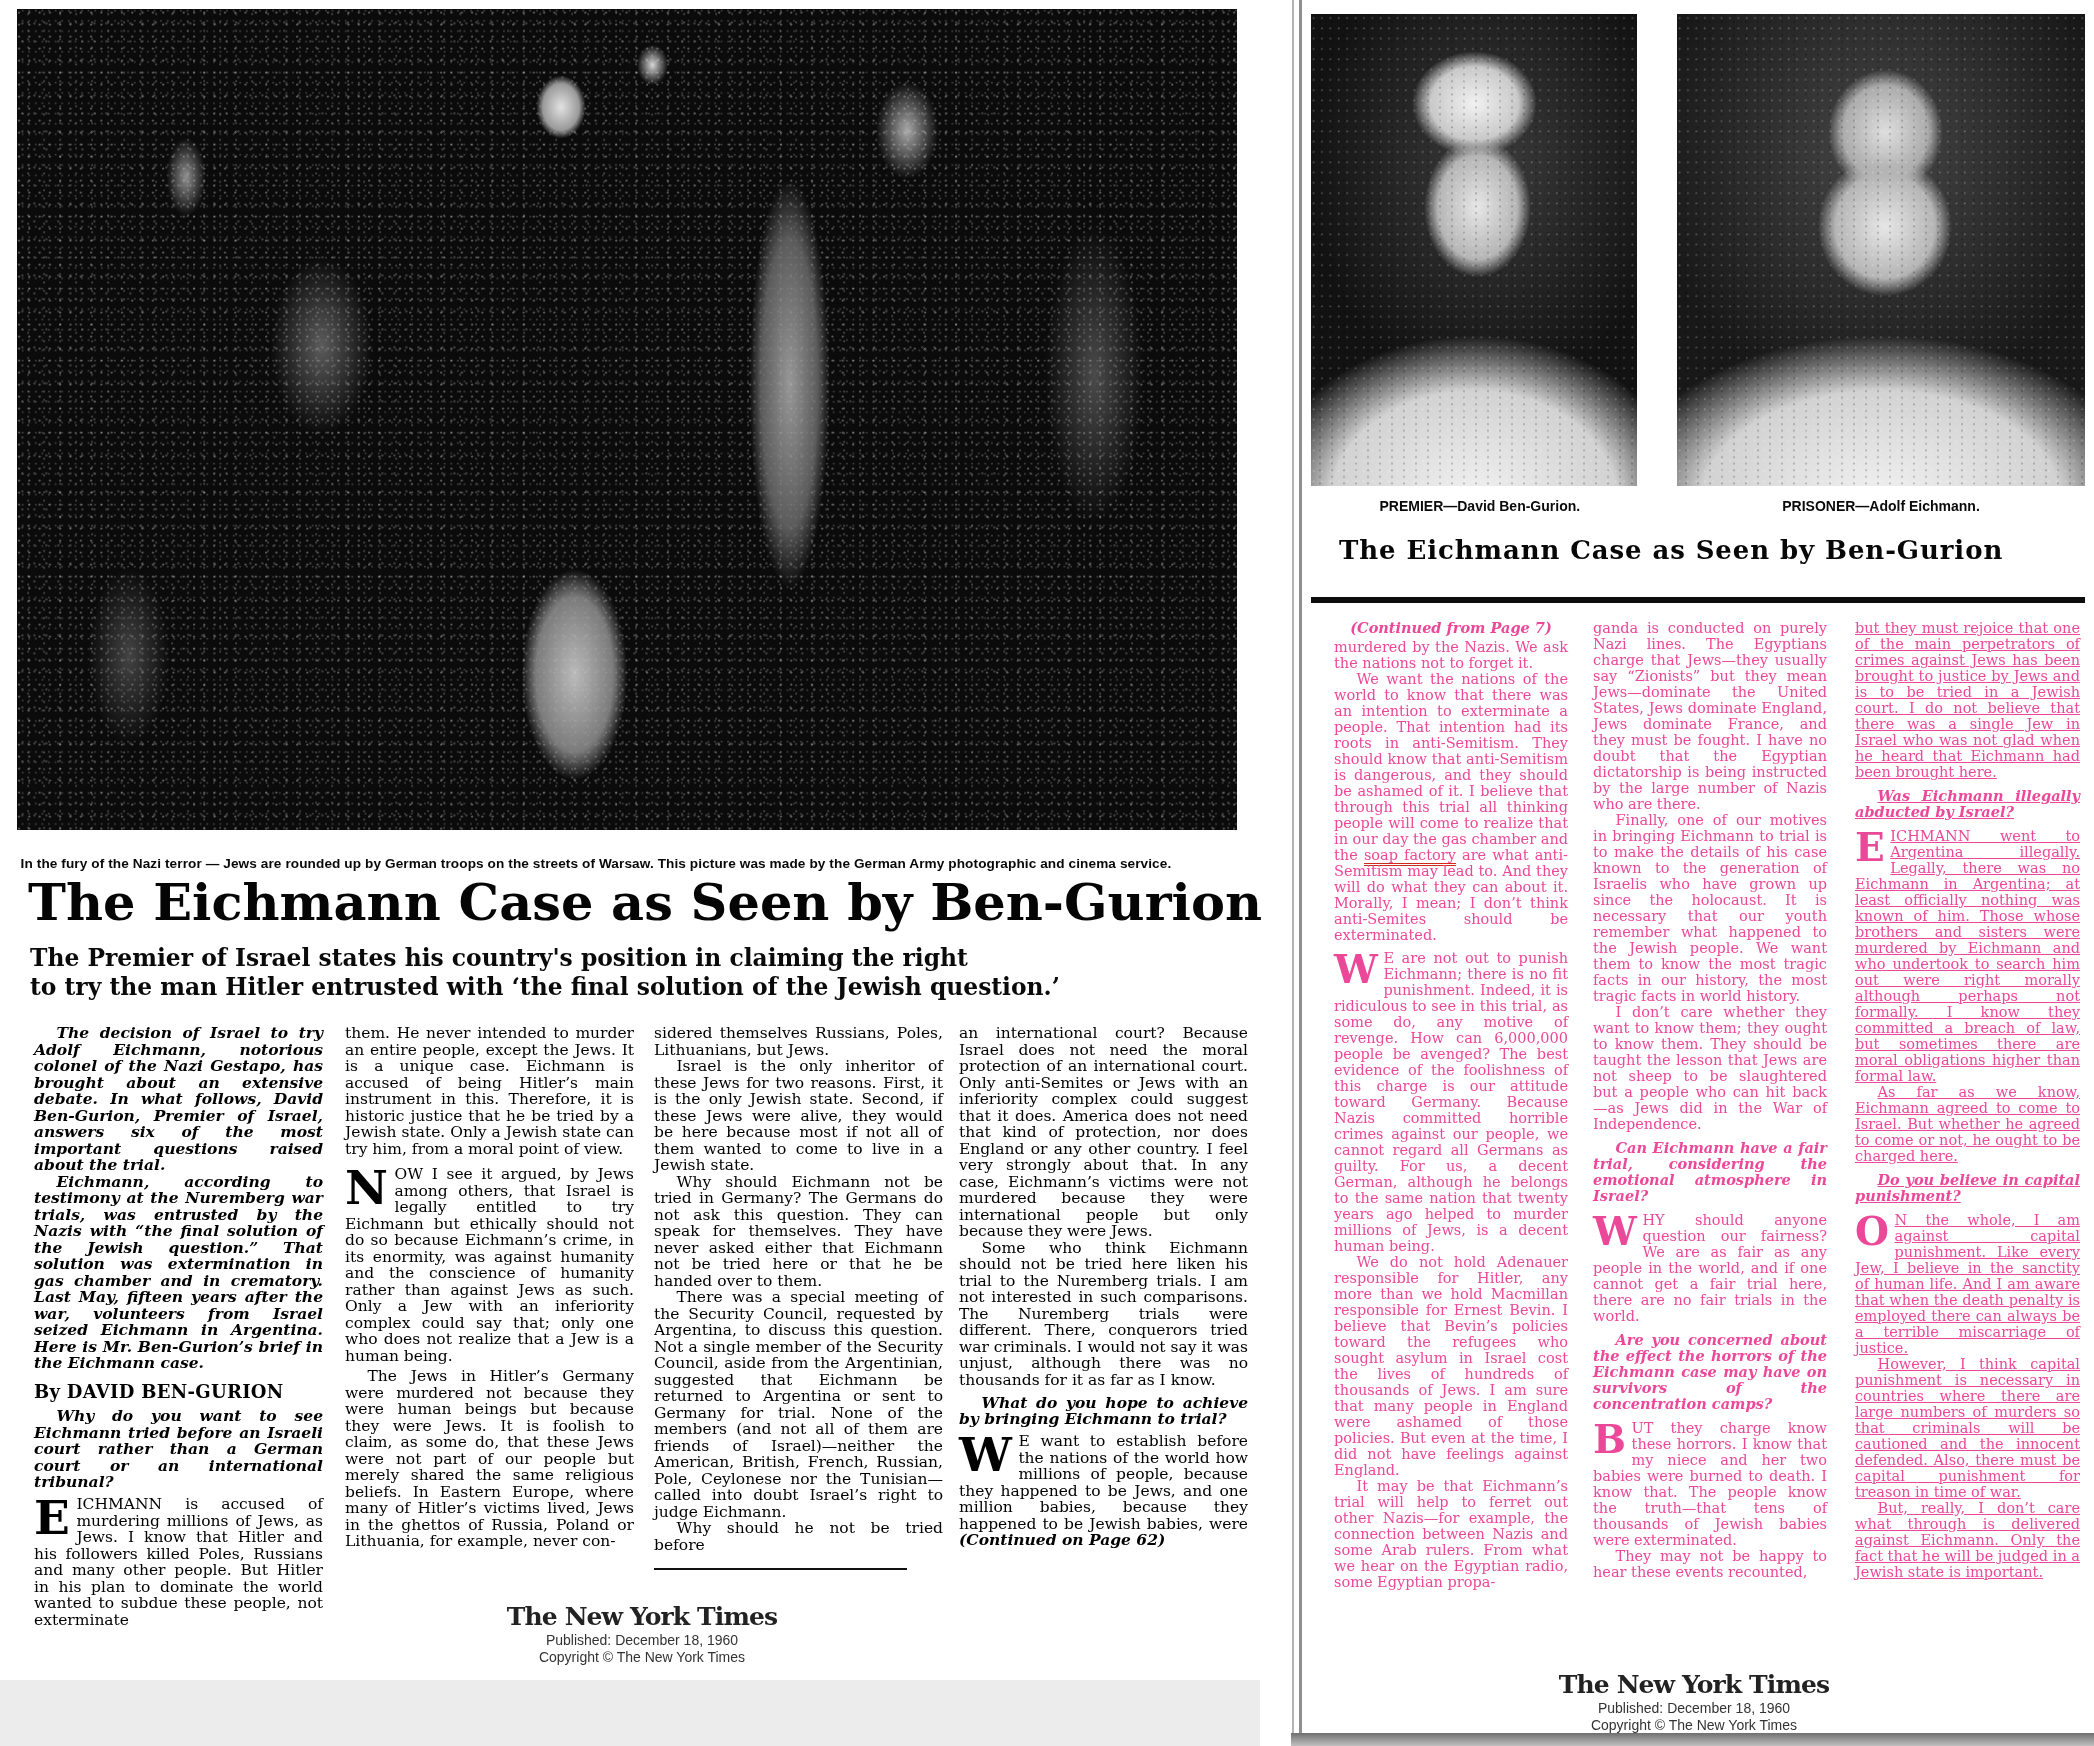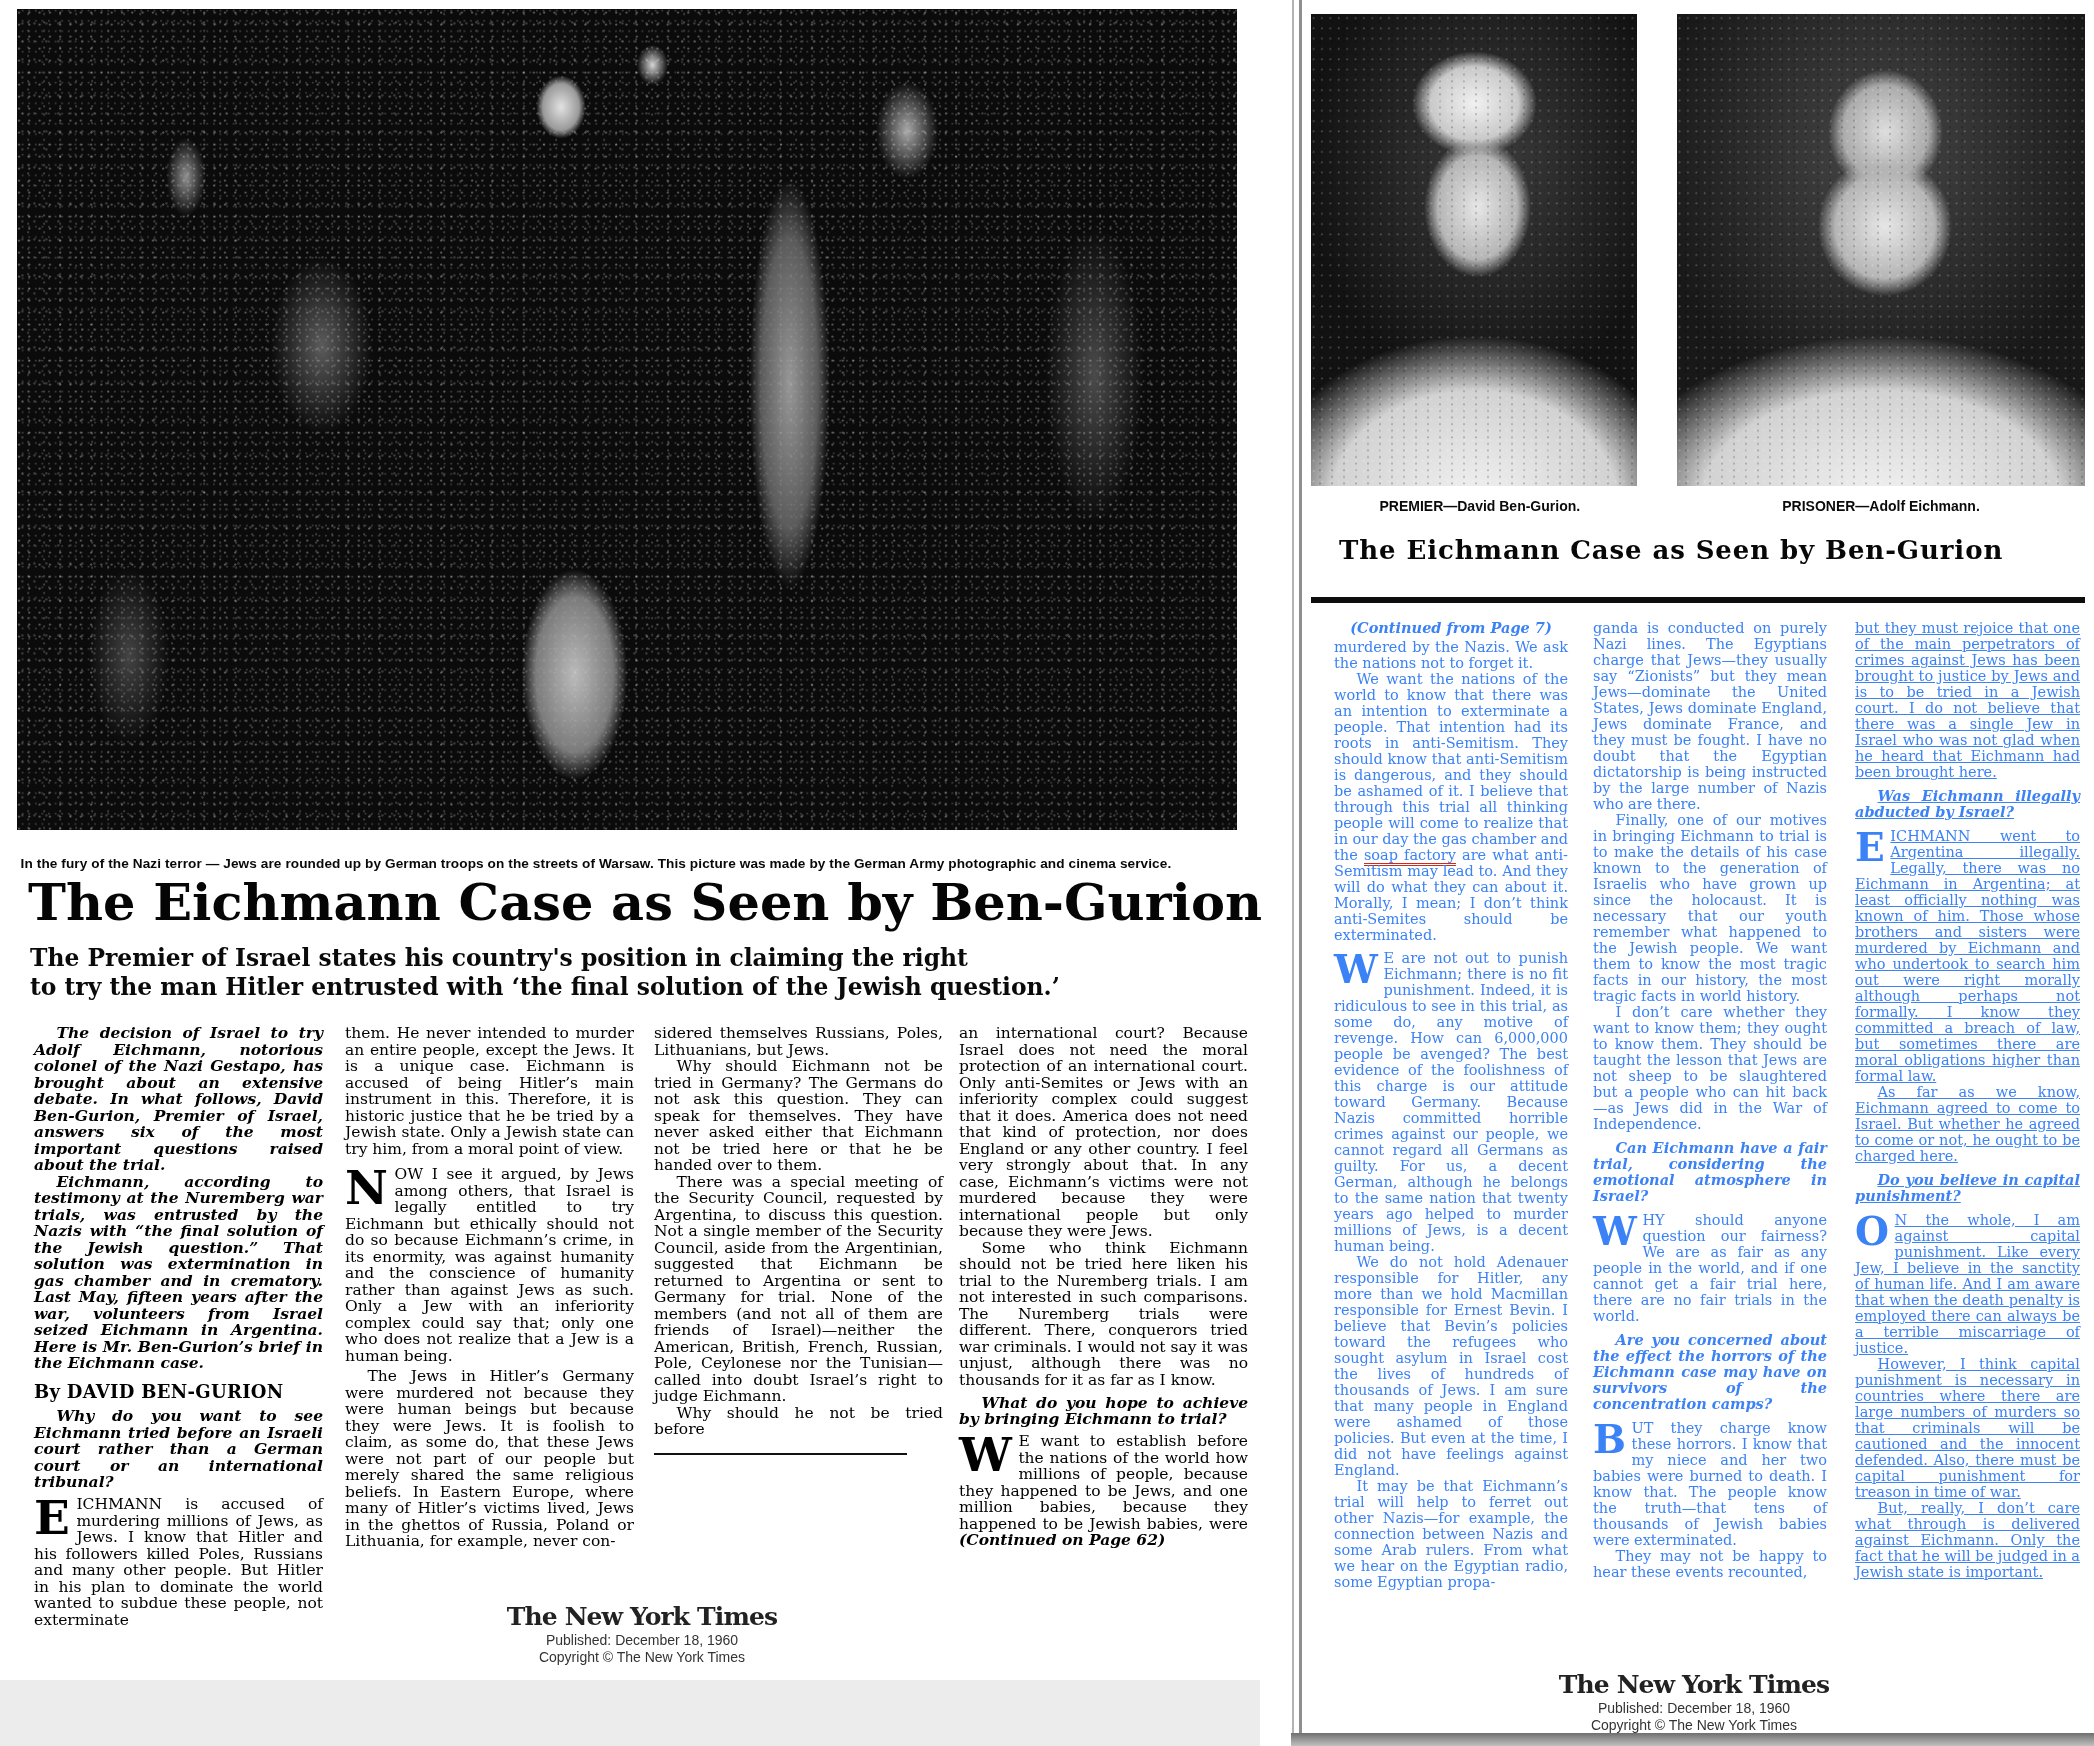--- a/index.html
+++ b/index.html
@@ -74,21 +74,21 @@
   .grain{position:absolute;inset:0;opacity:.45;
     background-image:
       radial-gradient(circle at 30% 40%, rgba(255,255,255,.5) 0 0.7px, transparent 1.3px),
       radial-gradient(circle at 75% 20%, rgba(0,0,0,.5) 0 0.7px, transparent 1.3px);
     background-size:8.4px 10.3px,12px 6.6px;}
   .pcaption{top:498px;text-align:center;font-family:"Liberation Sans",sans-serif;font-weight:bold;font-size:14px;color:#0a0a0a;}
   #pcaption1{left:1312px;width:337px;}
   #pcaption2{left:1677px;width:408px;}
   .headline2{left:1340px;top:535px;width:750px;font-weight:bold;font-size:26px;letter-spacing:0.9px;white-space:nowrap;color:#070707;}
   .rule2{left:1312px;top:597px;width:774px;height:5.6px;background:#0d0d0d;}
-  .rcol{top:620px;width:234px;font-size:14.5px;line-height:16px;text-align:justify;color:#3b82f6;}
+  .rcol{top:620px;width:234px;font-size:14.5px;line-height:16px;text-align:justify;color:#ec4899;}
   #rcol1{left:1334px;} #rcol2{left:1582px;} #rcol3{left:1829px;width:225px;}
   .cont{font-style:italic;font-weight:bold;text-align:center;text-indent:0;margin-bottom:2.8px !important;}
   .rcol .dc{font-size:39px;line-height:34px;margin:1.9px 5.6px 0 0;}
   .rcol .q{margin:8.4px 0 7.5px 0 !important;}
   .red-u{border-bottom:3.7px double #cf2b1d;}
   .cit{font-style:italic;font-weight:bold;}
   .right-bottom-band{left:1291px;top:1733px;width:803px;height:13px;background:linear-gradient(to bottom,#6f6f6f,#c0c0c0);}
 </style>
 </head>
 <body>
@@ -125,20 +125,21 @@
   </div>
 
   <div class="abs lcol" id="lcol2">
     <p>them.  He never intended to murder an entire people, except the Jews.  It is a unique case.  Eichmann is accused of being Hitler’s main instrument in this.  Therefore, it is historic justice that he be tried by a Jewish state. Only a Jewish state can try him, from a moral point of view.</p>
     <p style="margin-top:9.4px;"><span class="dc">N</span><span>OW I see it argued, by Jews among others, that Israel is legally entitled to try Eichmann but ethically should not do so because Eichmann’s crime, in its enormity, was against humanity and the conscience of humanity rather than against Jews as such.  Only a Jew with an inferiority complex could say that; only one who does not realize that a Jew is a human being.</span></p>
     <p class="ind" style="margin-top:3.7px;">The Jews in Hitler’s Germany were murdered not because they were human beings but because they were Jews.  It is foolish to claim, as some do, that these Jews were not part of our people but merely shared the same religious beliefs.  In Eastern Europe, where many of Hitler’s victims lived, Jews in the ghettos of Russia, Poland or Lithuania, for example, never con-</p>
   </div>
 
   <div class="abs lcol" id="lcol3">
     <p>sidered themselves Russians, Poles, Lithuanians, but Jews.</p>
+    <p class="ind">Israel is the only inheritor of these Jews for two reasons.  First, it is the only Jewish state.  Second, if these Jews were alive, they would be here because most if not all of them wanted to come to live in a Jewish state.</p>
     <p class="ind">Why should Eichmann not be tried in Germany?  The Germans do not ask this question.  They can speak for themselves.  They have never asked either that Eichmann not be tried here or that he be handed over to them.</p>
     <p class="ind">There was a special meeting of the Security Council, requested by Argentina, to discuss this question.  Not a single member of the Security Council, aside from the Argentinian, suggested that Eichmann be returned to Argentina or sent to Germany for trial.  None of the members (and not all of them are friends of Israel)—neither the American, British, French, Russian, Pole, Ceylonese nor the Tunisian—called into doubt Israel’s right to judge Eichmann.</p>
     <p class="ind">Why should he not be tried before</p>
     <div class="endrule"></div>
   </div>
 
   <div class="abs lcol" id="lcol4">
     <p>an international court?  Because Israel does not need the moral protection of an international court.  Only anti-Semites or Jews with an inferiority complex could suggest that it does. America does not need that kind of protection, nor does England or any other country.  I feel very strongly about that.  In any case, Eichmann’s victims were not murdered because they were international people but only because they were Jews.</p>
     <p class="ind">Some who think Eichmann should not be tried here liken his trial to the Nuremberg trials.  I am not interested in such comparisons.  The Nuremberg trials were different.  There, conquerors tried war criminals.  I would not say it was unjust, although there was no thousands for it as far as I know.</p>
     <p class="q">What do you hope to achieve by bringing Eichmann to trial?</p>

